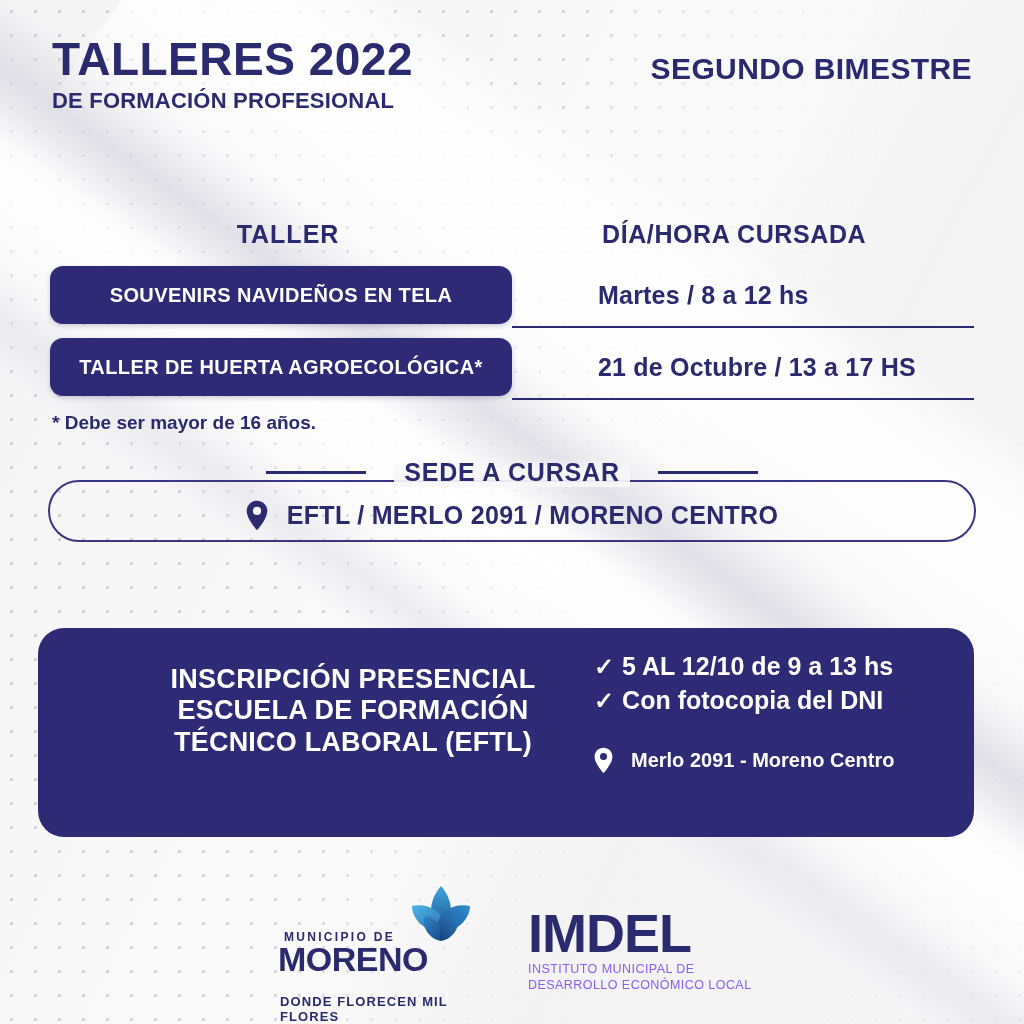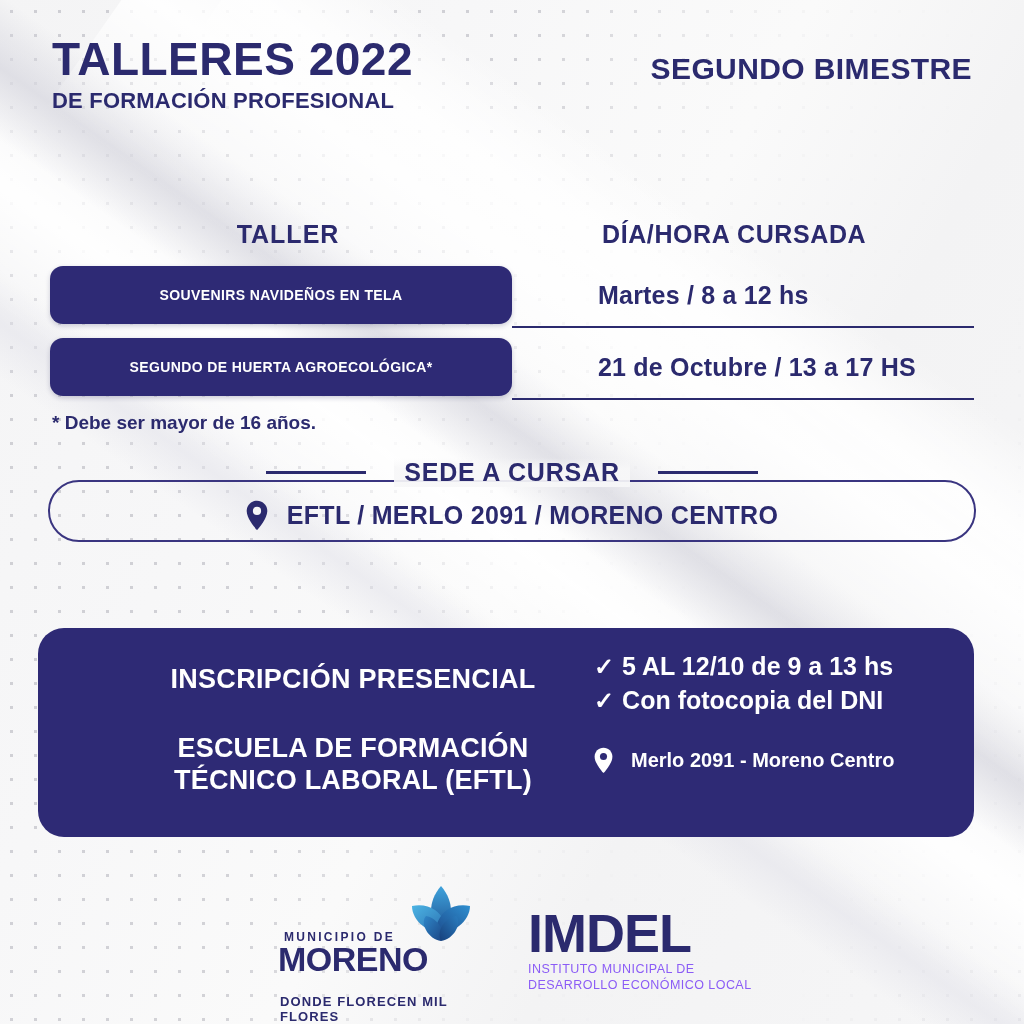--- a/index.html
+++ b/index.html
@@ -107,21 +107,21 @@
   .pill {
     position: absolute;
     left: 0; top: 0;
     width: 462px; height: 58px;
     background: #2e2a75;
     border-radius: 13px;
     display: flex;
     align-items: center;
     justify-content: center;
     color: #ffffff;
-    font-size: 14px;
+    font-size: 20px;
     font-weight: 700;
     letter-spacing: 0.4px;
     box-shadow: 0 2px 5px rgba(40,40,90,0.22);
   }
   .rowval {
     position: absolute;
     left: 548px; top: 0;
     height: 58px;
     display: flex; align-items: center;
     font-size: 25px;
@@ -185,21 +185,20 @@
     position: absolute;
     left: 105px; top: 36px;
     width: 420px;
     text-align: center;
     color: #ffffff;
   }
   .panel-left .l1 {
     font-size: 27px; font-weight: 800; letter-spacing: 0.3px;
   }
   .panel-left .l2 {
-    margin-top: 38px;
     font-size: 27px; font-weight: 800; line-height: 1.18; letter-spacing: 0.2px;
   }
   .panel-right {
     position: absolute;
     left: 556px; top: 22px;
     color: #ffffff;
   }
   .panel-right .li {
     display: flex; align-items: baseline; gap: 8px;
     font-size: 25px; font-weight: 700; line-height: 1.34;
@@ -259,21 +258,21 @@
   <div class="col-head-taller">TALLER</div>
   <div class="col-head-dia">DÍA/HORA CURSADA</div>
 
   <div class="row r1">
     <div class="pill">SOUVENIRS NAVIDEÑOS EN TELA</div>
     <div class="rowval">Martes / 8 a 12 hs</div>
     <div class="rowline"></div>
   </div>
 
   <div class="row r2">
-    <div class="pill">SEGUNDO DE HUERTA AGROECOLÓGICA*</div>
+    <div class="pill">TALLER DE HUERTA AGROECOLÓGICA*</div>
     <div class="rowval">21 de Octubre / 13 a 17 HS</div>
     <div class="rowline"></div>
   </div>
 
   <div class="footnote">* Debe ser mayor de 16 años.</div>
 
   <div class="sede-wrap">
     <div class="sede-box"></div>
     <div class="sede-title">
       <span class="rule"></span>

